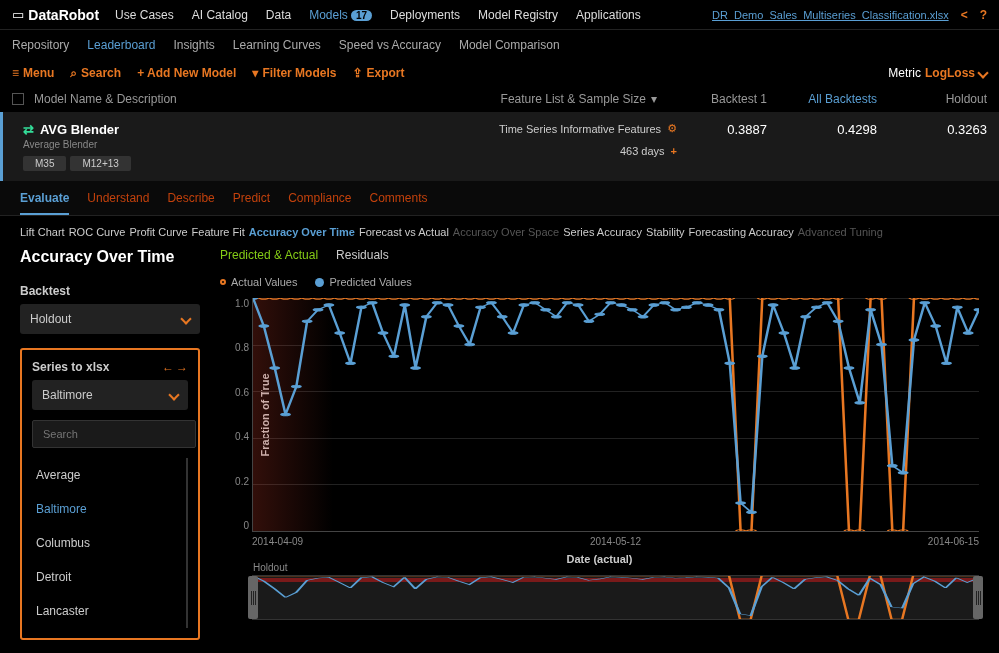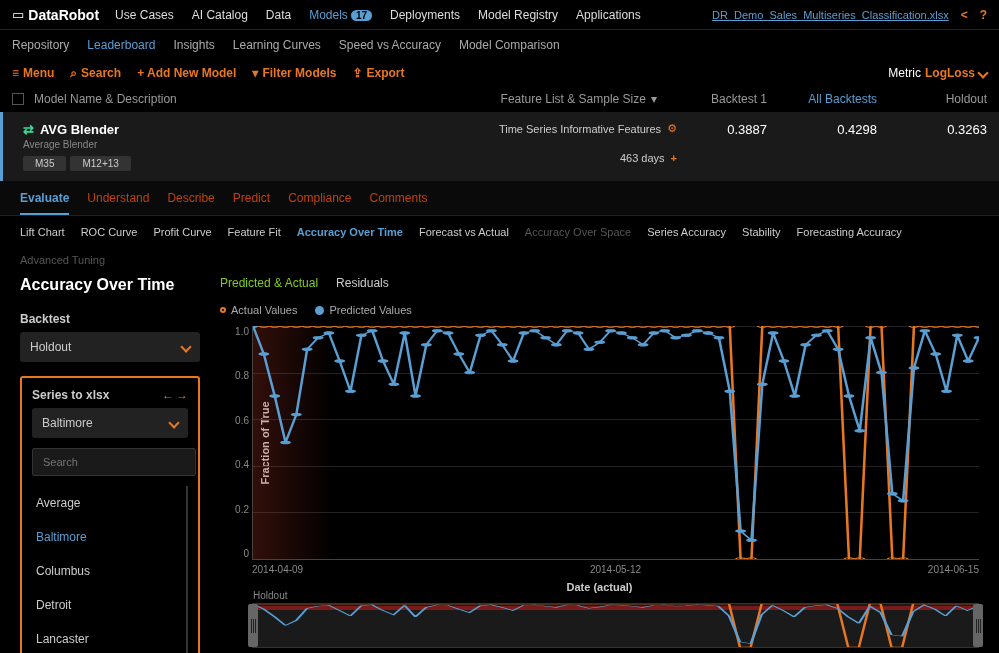--- a/index.html
+++ b/index.html
@@ -31,21 +31,21 @@
 .model-title { color:#fff; font-weight:bold; font-size:13px; display:flex; align-items:center; gap:6px; }
 .model-sub { color:#888; font-size:10px; margin-top:2px; }
 .model-tags { margin-top:6px; display:flex; gap:4px; }
 .tag { background:#333; color:#ccc; font-size:10px; padding:2px 12px; border-radius:2px; }
 .model-mid { margin-left:auto; text-align:right; color:#ccc; font-size:11px; padding-right:20px; }
 .model-scores { display:flex; gap:40px; font-size:13px; color:#fff; }
 .model-scores div { min-width:70px; text-align:right; }
 .model-tabs { display:flex; gap:18px; padding:10px 20px 0; font-size:12px; border-bottom:1px solid #222; background:#0a0a0a; }
 .model-tab { padding-bottom:8px; cursor:pointer; color:#c2410c; }
 .model-tab.active { color:#5a9fd4; border-bottom:2px solid #5a9fd4; font-weight:bold; }
-.eval-subtabs { display:flex; gap:16px; padding:10px 20px; font-size:11px; color:#ccc; flex-wrap:wrap; }
+.eval-subtabs { display:flex; gap:4px; padding:10px 20px; font-size:11px; color:#ccc; flex-wrap:wrap; }
 .eval-subtab { cursor:pointer; white-space:nowrap; }
 .eval-subtab.active { color:#5a9fd4; font-weight:bold; }
 .eval-subtab.disabled { color:#555; }
 .main-area { display:flex; padding:0 20px; gap:20px; }
 .left-panel { width:180px; flex-shrink:0; }
 .page-title { color:#fff; font-size:16px; font-weight:bold; margin-bottom:18px; }
 .field-label { color:#ccc; font-size:12px; font-weight:bold; margin-bottom:6px; display:flex; justify-content:space-between; align-items:center; }
 .select-box { background:#222; color:#ccc; padding:8px 10px; border-radius:3px; display:flex; justify-content:space-between; align-items:center; font-size:12px; margin-bottom:14px; cursor:pointer; }
 .series-panel { border:2px solid #e87722; border-radius:3px; padding:10px; }
 .arrows { color:#e87722; display:flex; gap:2px; }
@@ -160,21 +160,21 @@
     <div class="model-tags">
       <span class="tag">M35</span>
       <span class="tag">M12+13</span>
     </div>
   </div>
   <div class="model-mid">
     <div style="display:flex;align-items:center;gap:6px;justify-content:flex-end;">
         <span>Time Series Informative Features</span>
         <span style="color:#e87722;">⚙</span>
       </div>
-    <div style="display:flex;align-items:center;gap:6px;justify-content:flex-end;margin-top:17px;">
+    <div style="display:flex;align-items:center;gap:6px;justify-content:flex-end;margin-top:10px;">
         <span>463 days</span>
         <span style="color:#e87722;font-weight:bold;">+</span>
       </div>
   </div>
   <div class="model-scores">
     <div>0.3887</div>
     <div>0.4298</div>
     <div>0.3263</div>
   </div>
 </div>

